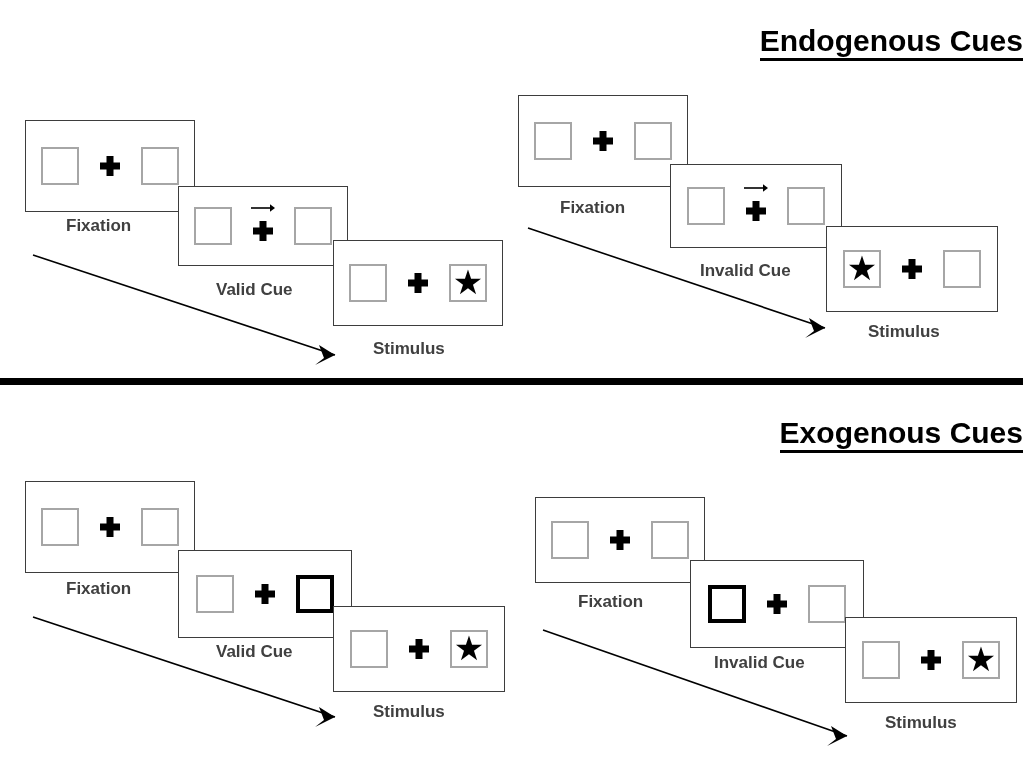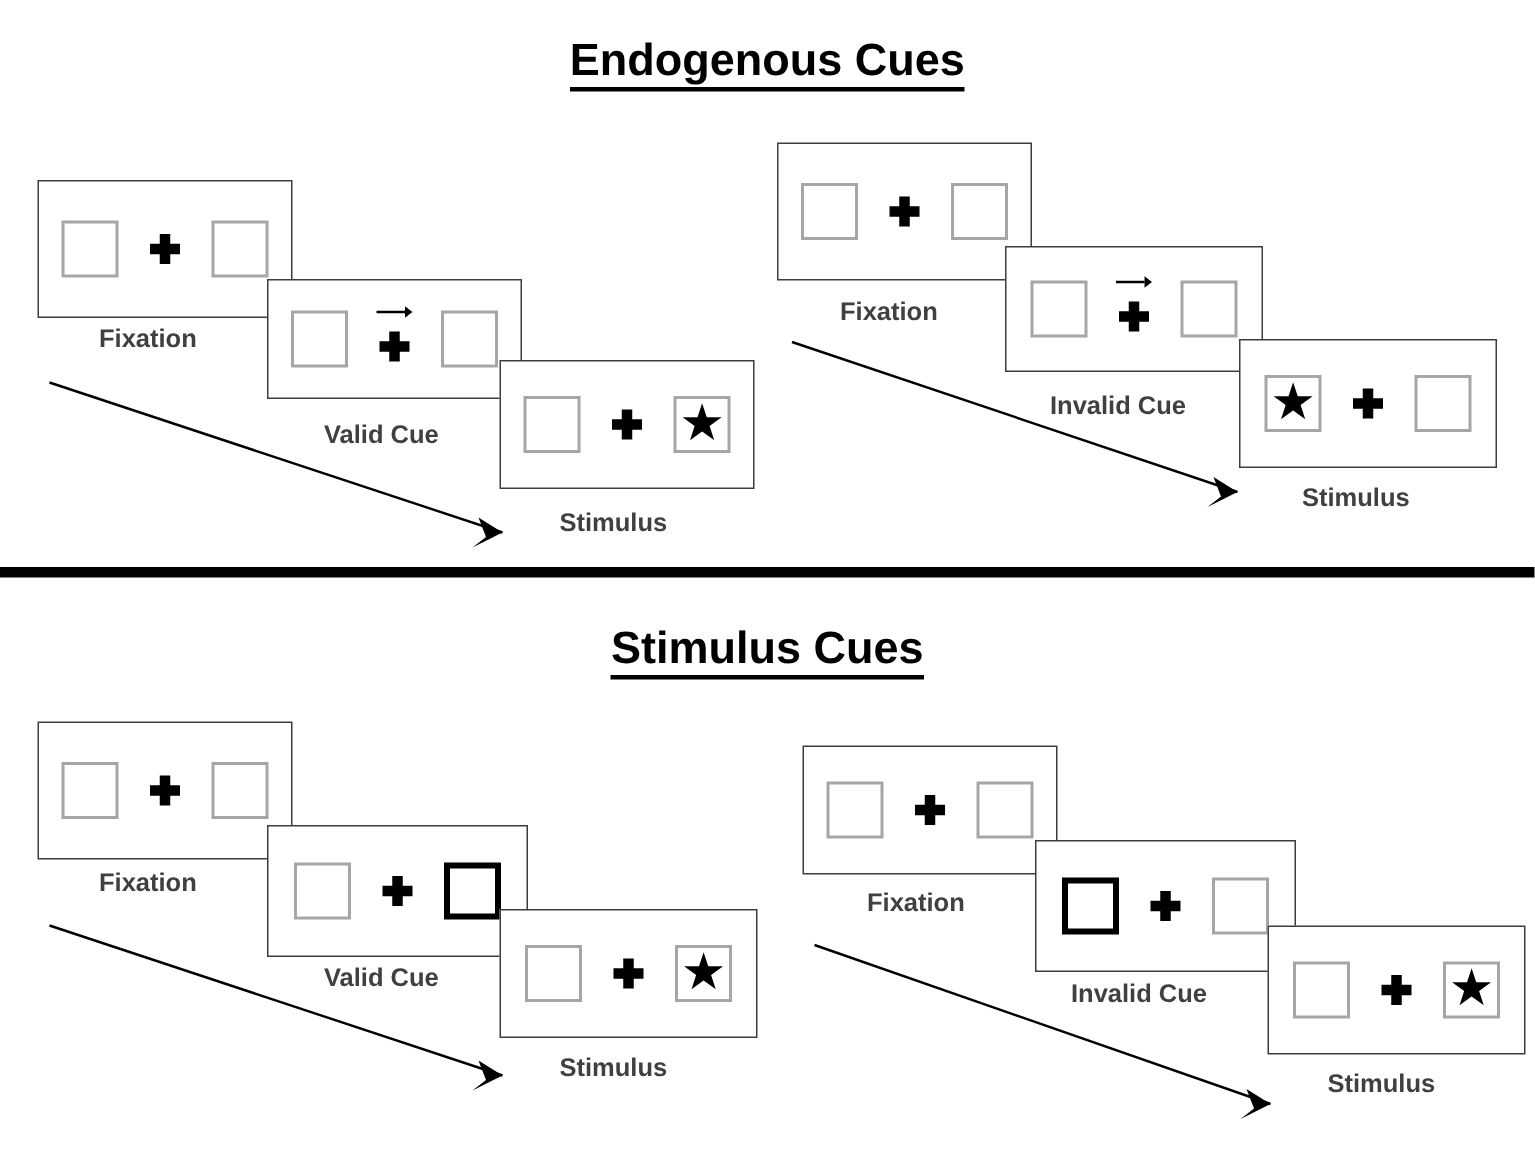--- a/index.html
+++ b/index.html
@@ -15,21 +15,21 @@
     overflow: hidden;
     font-family: "Liberation Sans", sans-serif;
     color: #000000;
   }
 
   
   .section-title {
     position: absolute;
     left: 0;
     width: 1023px;
-    text-align: center;
+    text-align: right;
     font-size: 30px;
     font-weight: bold;
     letter-spacing: 0px;
     color: #000000;
   }
   .section-title .title-text {
     display: inline-block;
     border-bottom: 3px solid #000000;
     padding-bottom: 1px;
     line-height: 1.05;
@@ -240,21 +240,21 @@
 <div class="caption" style="left:868px; top:322px;">Stimulus</div>
 
 <svg class="time-arrow" style="left:520px; top:218px; width:325px; height:125px;" viewBox="0 0 325 125">
   <line x1="8" y1="10" x2="305" y2="110" stroke="#000" stroke-width="1.6"></line>
   <polygon points="305,110 289,100 294,113 285,120" fill="#000"></polygon>
 </svg>
 
 <div class="divider"></div>
 
 <div class="section-title" id="title-exogenous">
-  <span class="title-text">Stimulus Cues</span>
+  <span class="title-text">Exogenous Cues</span>
 </div>
 
 <div class="panel" id="exo-valid-fixation" style="left:25px; top:481px; width:170px; height:92px;">
   <div class="panel-inner">
     <div class="box"></div>
     <div class="center-slot">
       <div class="plus"></div>
     </div>
     <div class="box"></div>
   </div>

